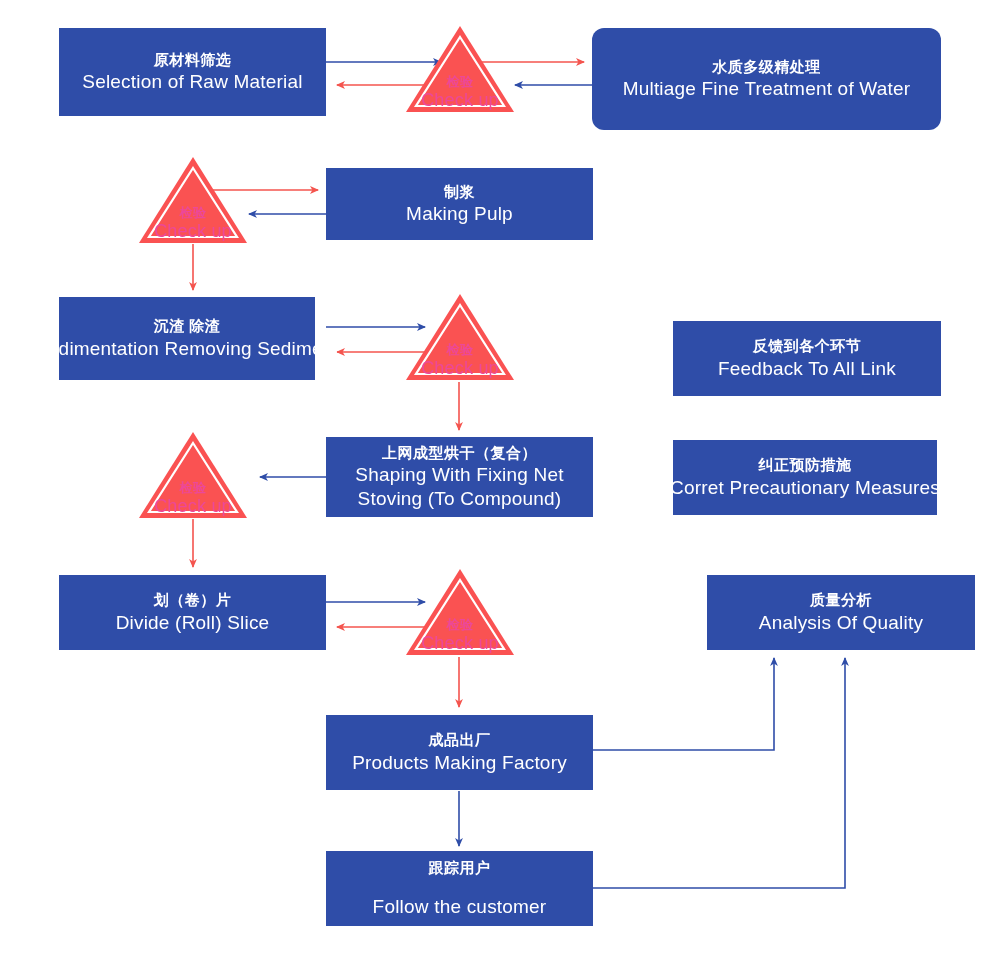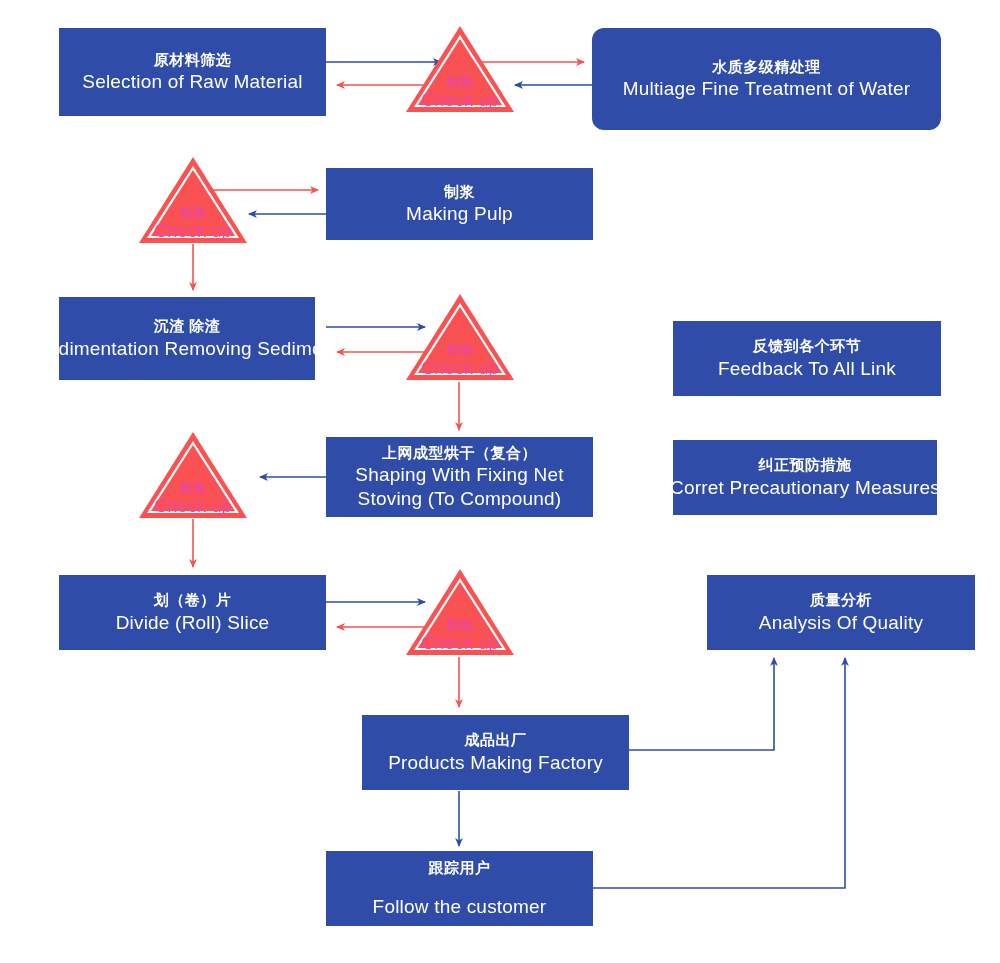--- a/index.html
+++ b/index.html
@@ -162,21 +162,21 @@
   <div class="node box" style="left:59px;  top:575px; width:267px; height:75px;text-align:right;">
     <span class="cn">划（卷）片</span>
     <span class="en">Divide (Roll) Slice</span>
   </div>
 
   <div class="node box" style="left:673px; top:575px; width:268px; height:75px;margin-left:34px;">
     <span class="cn">质量分析</span>
     <span class="en">Analysis Of Quality</span>
   </div>
 
-  <div class="node box" style="left:326px; top:715px; width:267px; height:75px;margin-left:36px;">
+  <div class="node box" style="left:326px; top:715px; width:267px; height:75px;">
     <span class="cn">成品出厂</span>
     <span class="en">Products Making Factory</span>
   </div>
 
   <div class="node box" style="left:326px; top:851px; width:267px; height:75px;gap:17px;">
     <span class="cn">跟踪用户</span>
     <span class="en">Follow the customer</span>
   </div>
 
   <div class="tri" style="left:404px; top:24px; width:112px; height:90px;">

